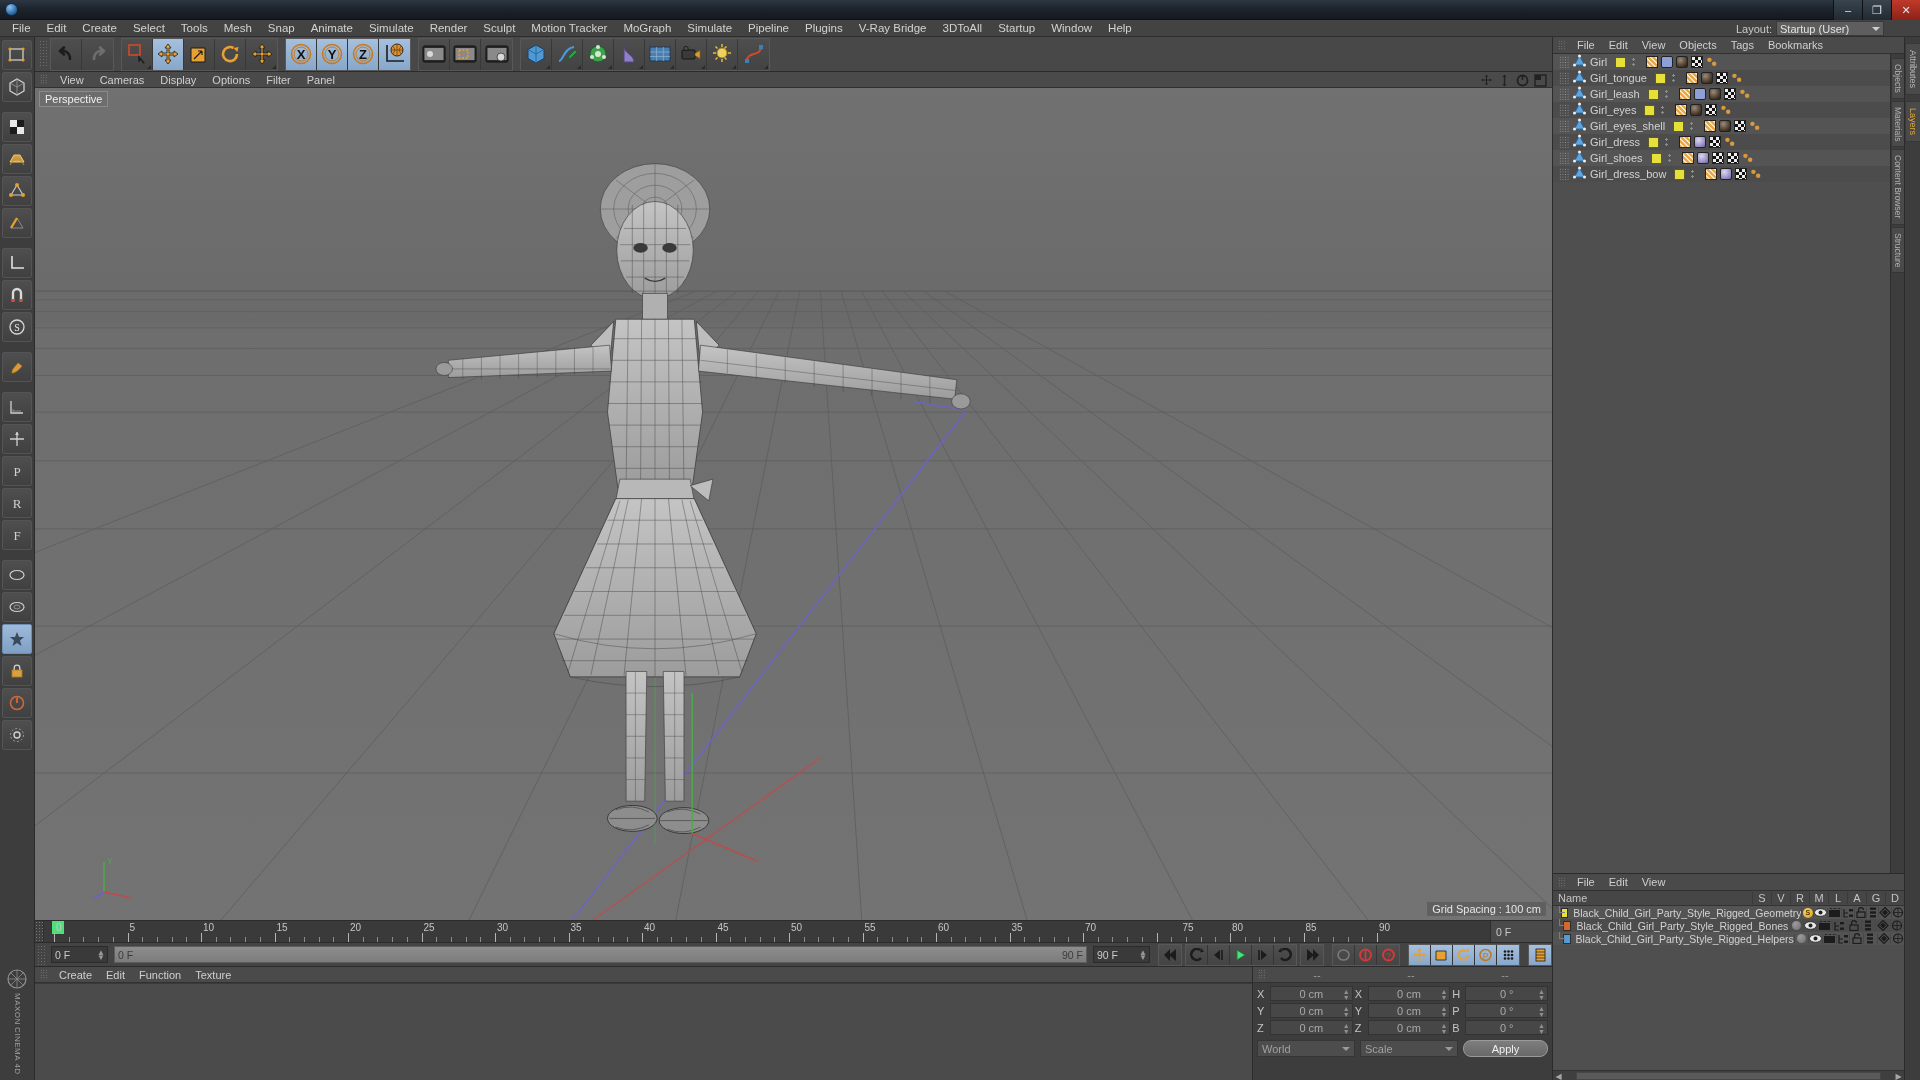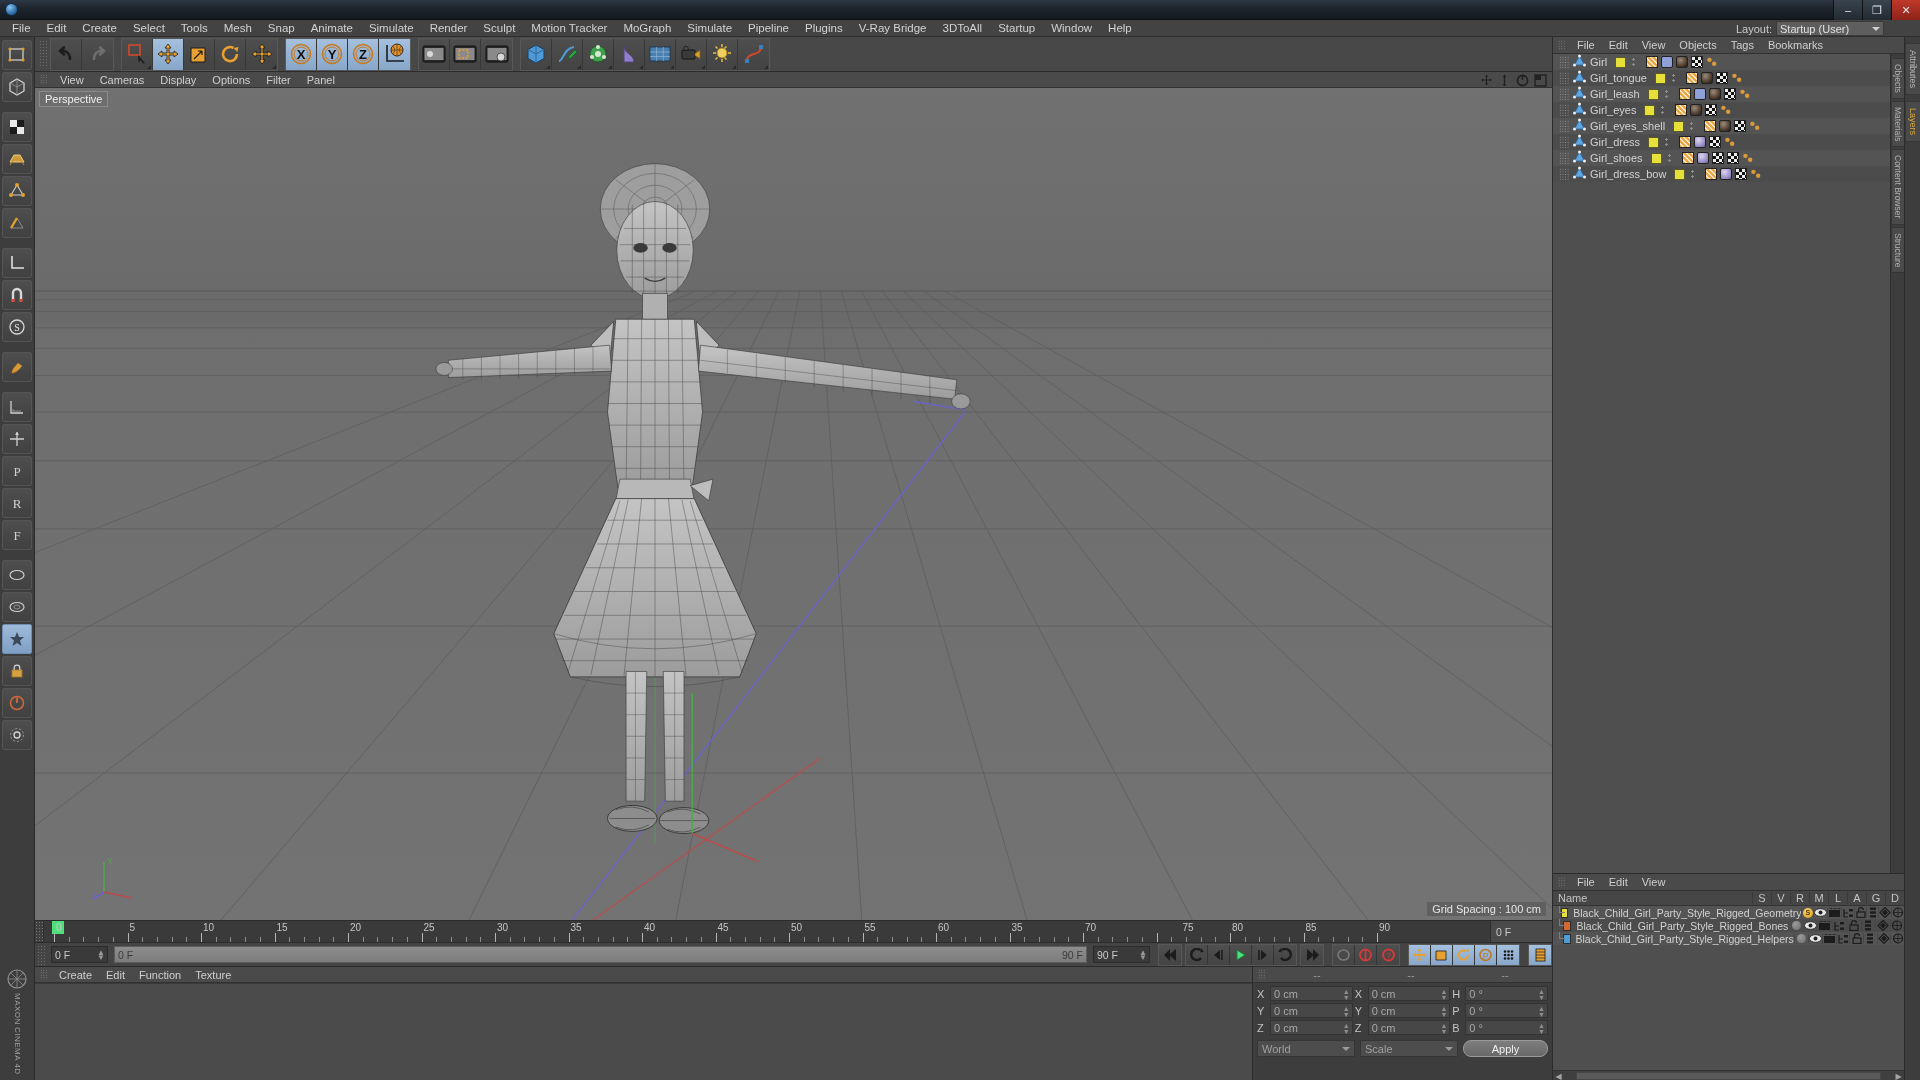--- a/index.html
+++ b/index.html
@@ -151,21 +151,21 @@
   .co-head{height:16px;background:#4a4a4a;display:flex;align-items:center;
     border-bottom:1px solid #313131; font-size:11px;color:#9a9a9a;}
   .co-head .d{width:7px;height:11px;margin:0 5px;
     background-image:radial-gradient(#8a8a8a .8px, transparent .8px);background-size:2.5px 2.5px;}
   .co-head span{flex:1;text-align:center;}
   .co-grid{ padding:3px 4px 0 4px; }
   .co-row{ display:flex; align-items:center; gap:2px; margin-bottom:2px;}
   .co-lbl{ width:11px;font-size:11px;color:#c4c4c4;text-align:left;}
   .co-in{
     flex:1;height:15px;background:#474747;border:1px solid #333;
-    font-size:11px;color:#a8a8a8;display:flex;align-items:center;padding:0 3px;position:relative;
+    font-size:11px;color:#a8a8a8;display:flex;align-items:center;padding:0 3px;position:relative;justify-content:center;
   }
   .co-in .sp{position:absolute;right:2px;top:2px;font-size:7px;color:#8f8f8f;line-height:5.5px;}
   .co-foot{display:flex;gap:5px;padding:3px 4px;}
   .co-dd{ flex:1;height:17px;background:#4d4d4d;border:1px solid #363636;
     font-size:11px;color:#a0a0a0;display:flex;align-items:center;padding:0 4px;position:relative;}
   .co-dd .arw{position:absolute;right:4px;top:6px;border-left:4px solid transparent;
     border-right:4px solid transparent;border-top:4px solid #9a9a9a;}
   .co-apply{ width:85px;height:17px;background:linear-gradient(#7e7e7e,#686868);
     border:1px solid #9a9a9a;border-radius:8px;display:flex;align-items:center;justify-content:center;
     font-size:11px;color:#f0f0f0;}

